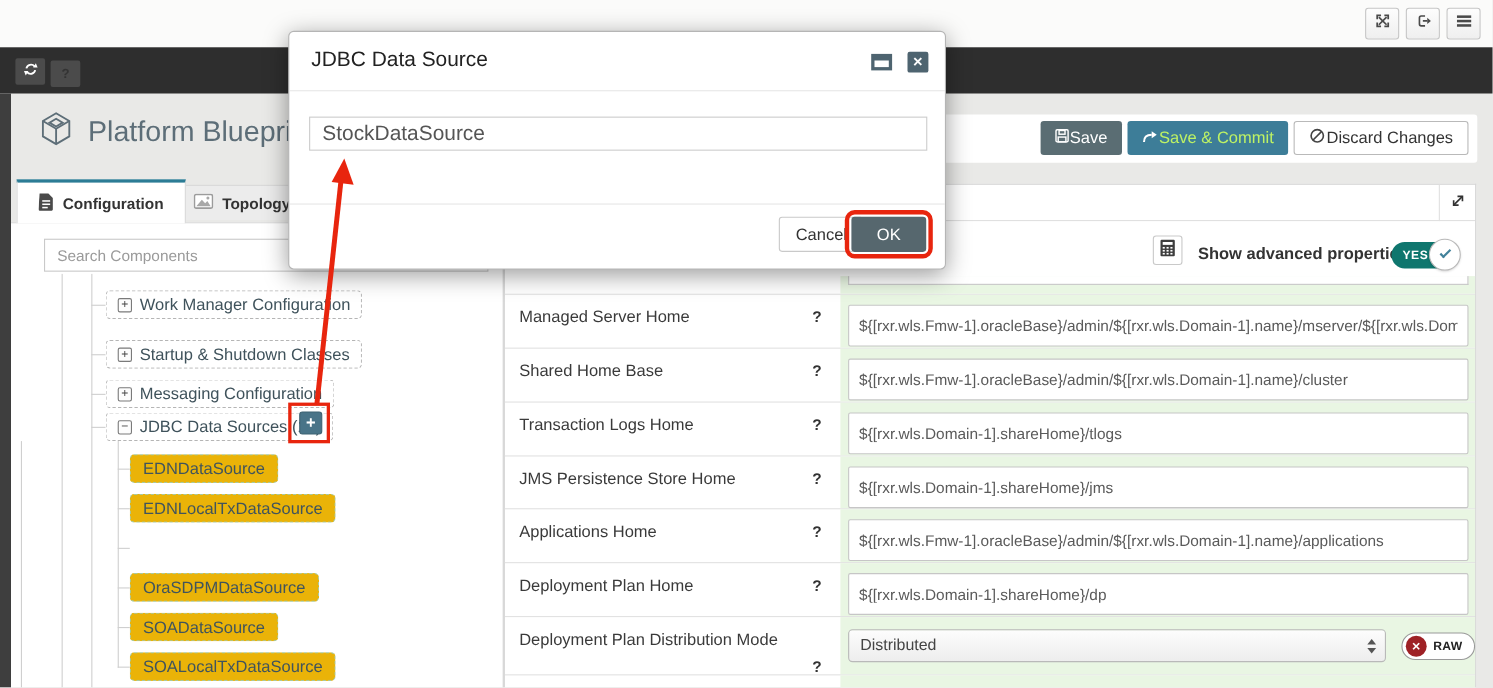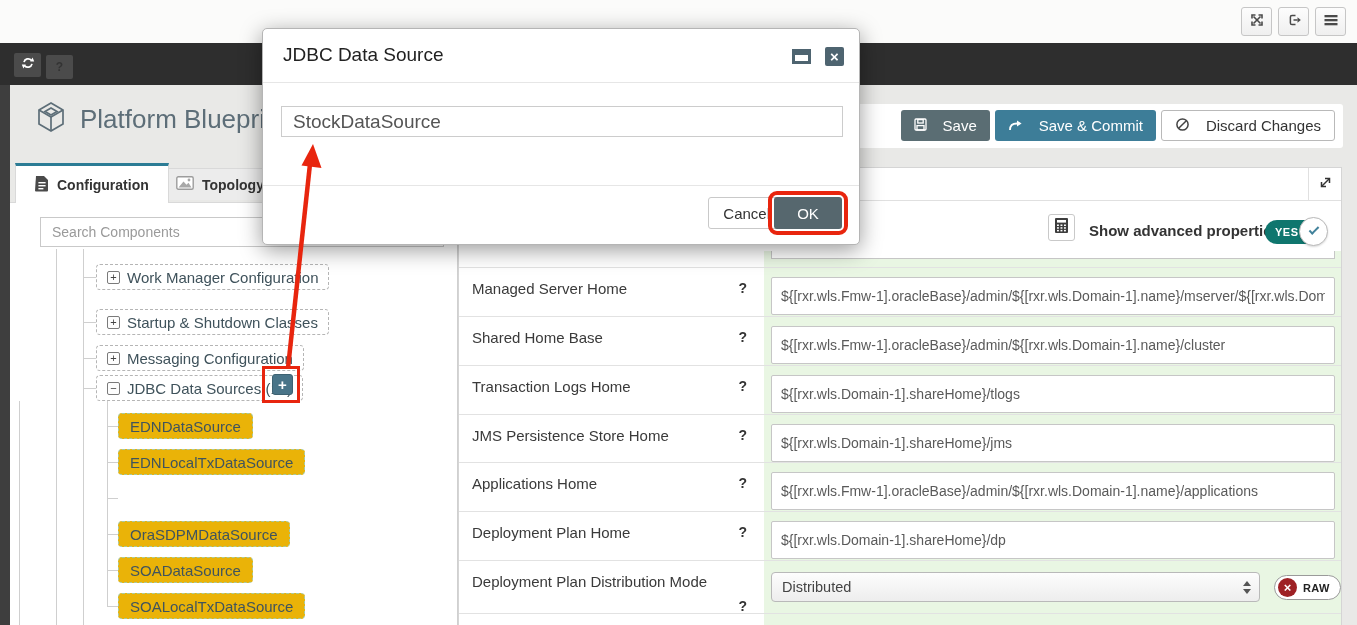--- a/index.html
+++ b/index.html
@@ -22,24 +22,24 @@
 
   
   .page-header { position:absolute; left:34px; top:100px; display:flex; align-items:center; gap:12px; }
   .page-title { font-size:26px; color:#5d6e78; }
   .crumb-sep { font-size:15px; color:#555; margin:4px 2px 0 2px; }
   .crumb-cur { font-size:17px; font-weight:bold; color:#222; margin-top:3px; }
 
   
   .action-bar { position:absolute; left:463px; top:104px; width:880px; height:44px; background:#fff; border-radius:3px; }
   .action-btns { position:absolute; right:8px; top:6px; display:flex; gap:5px; }
-  .btn { height:31px; display:inline-flex; align-items:center; gap:16px; padding:0 13px;
+  .btn { height:31px; display:inline-flex; align-items:center; gap:1px; padding:0 13px;
          font-size:15px; border-radius:3px; cursor:pointer; border:none; font-family:inherit; }
   .btn-save   { background:#5a6d73; color:#fff; }
-  .btn-commit { background:#3d7d98; color:#ffffff; }
+  .btn-commit { background:#3d7d98; color:#bef264; }
   .btn-discard{ background:#fff; border:1px solid #b9b9b9; color:#333; }
 
   
   .tab { position:absolute; display:flex; align-items:center; gap:8px; font-size:14px; font-weight:bold;
          color:#333; border:1px solid #d9d9d9; border-bottom:none; cursor:pointer; }
   .tab-active { left:15px; top:163px; height:40px; padding:0 19px; background:#fff;
                 border-top:3px solid #2c7c95; z-index:3; }
   .tab-inactive { left:160px; top:168px; height:32px; padding:0 15px; background:#ececec; z-index:2; }
 
   

